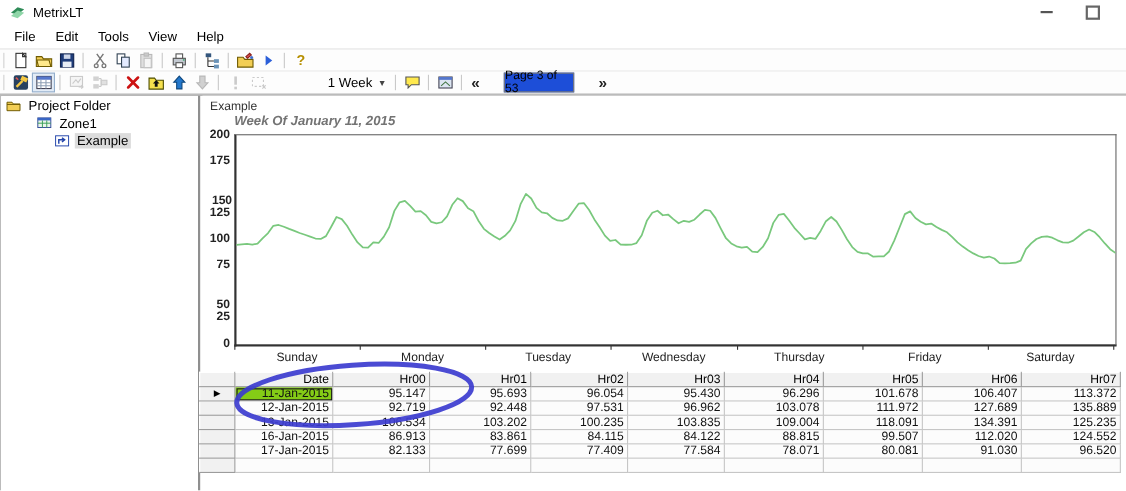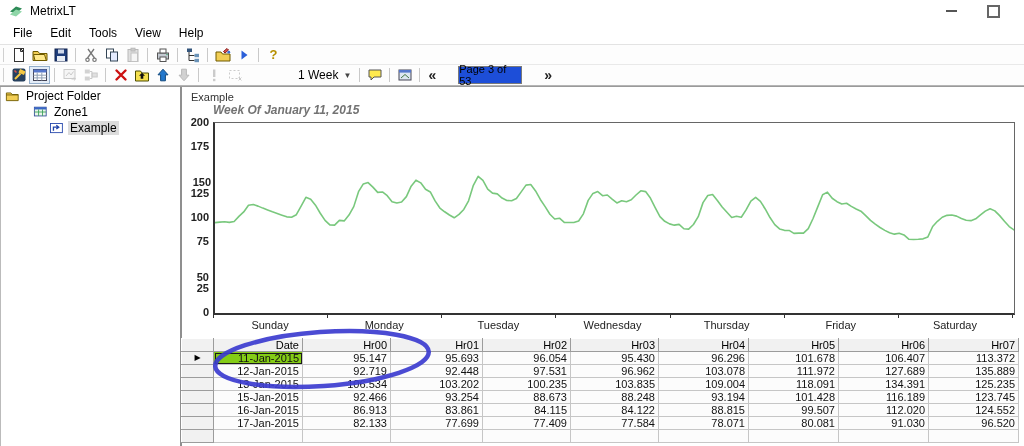--- a/index.html
+++ b/index.html
@@ -396,32 +396,20 @@
         <td>103.202</td>
         <td>100.235</td>
         <td>103.835</td>
         <td>109.004</td>
         <td>118.091</td>
         <td>134.391</td>
         <td>125.235</td>
       </tr>
       <tr>
         <td class="rowhead"></td>
-        <td>15-Jan-2015</td>
-        <td>92.466</td>
-        <td>93.254</td>
-        <td>88.673</td>
-        <td>88.248</td>
-        <td>93.194</td>
-        <td>101.428</td>
-        <td>116.189</td>
-        <td>123.745</td>
-      </tr>
-      <tr>
-        <td class="rowhead"></td>
         <td>16-Jan-2015</td>
         <td>86.913</td>
         <td>83.861</td>
         <td>84.115</td>
         <td>84.122</td>
         <td>88.815</td>
         <td>99.507</td>
         <td>112.020</td>
         <td>124.552</td>
       </tr>

